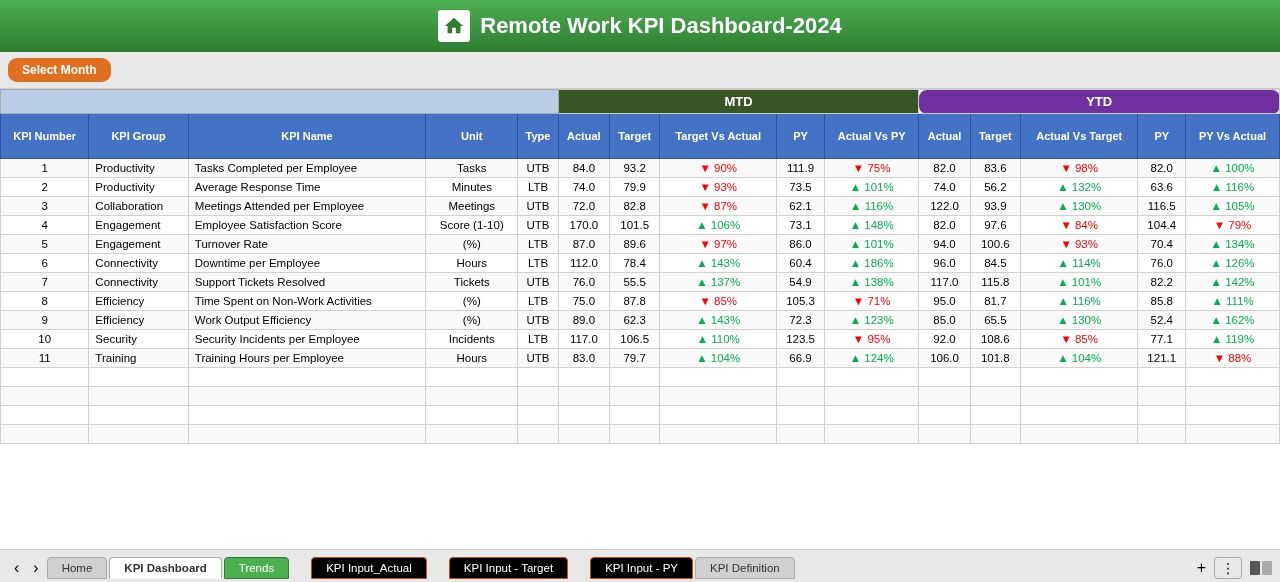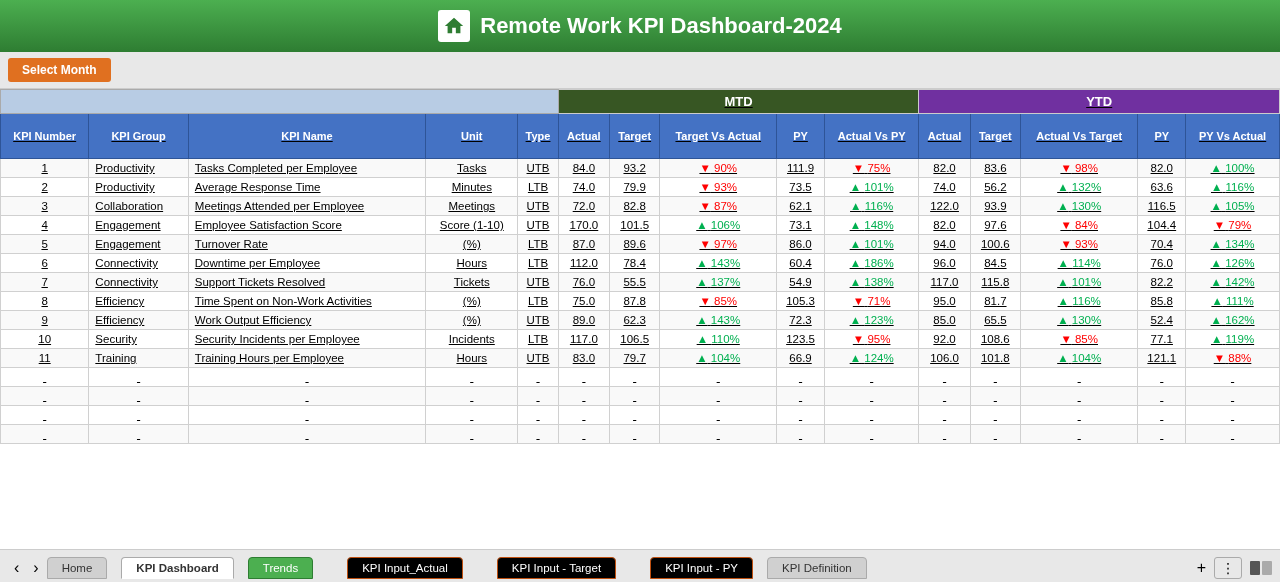--- a/index.html
+++ b/index.html
@@ -35,21 +35,21 @@
       gap: 8px;
       border-bottom: 1px solid #ccc;
     }
     .select-month-btn {
       background: #e07020;
       color: white;
       border: none;
       padding: 5px 14px;
       font-weight: bold;
       font-size: 12px;
-      border-radius: 3px;
+      border-radius: 9px;
       cursor: pointer;
     }
     .month-select {
       background: white;
       border: 1px solid #aaa;
       padding: 4px 8px;
       font-size: 12px;
       min-width: 120px;
     }
 
@@ -58,34 +58,33 @@
       overflow-x: hidden;
       overflow-y: auto;
       height: calc(582px - 48px - 38px - 36px);
       background: white;
     }
 
     table {
       width: 100%;
       border-collapse: collapse;
       font-size: 11.5px;
-      text-decoration: underline;
     }
 
     
     .section-header-row th {
       text-align: center;
       font-weight: bold;
       font-size: 13px;
       padding: 4px 2px;
       border: 1px solid #ccc;
     }
     .th-kpi-area { background: #b8cce4; }
     .th-mtd { background: #375623; color: white; }
-    .th-ytd { background: #7030a0; color: white; }
+    .th-ytd { background: #7030a0; color: white; border-radius: 8px; }
 
     
     .col-header-row th {
       background: #4472c4;
       color: white;
       text-align: center;
       padding: 16px 3px;
       border: 1px solid #2e5497;
       font-weight: bold;
       font-size: 11px;
@@ -439,21 +438,21 @@
           <td>&nbsp;</td>
           <td>&nbsp;</td>
         </tr>
       </tbody>
   </table>
 </div>
 
 <div class="tabs-bar">
   <button class="tab-nav">‹</button>
   <button class="tab-nav">›</button>
-  <div id="tabs-container" style="display:flex;gap:14px;">
+  <div id="tabs-container" style="display:flex;gap:2px;">
       <button class="tab-btn">Home</button>
       <button class="tab-btn active">KPI Dashboard</button>
       <button class="tab-btn green">Trends</button>
       <button class="tab-btn orange">KPI Input_Actual</button>
       <button class="tab-btn orange">KPI Input - Target</button>
       <button class="tab-btn orange">KPI Input - PY</button>
       <button class="tab-btn">KPI Definition</button>
     </div>
   <span class="tab-spacer"></span>
   <button class="tab-add">+</button>

